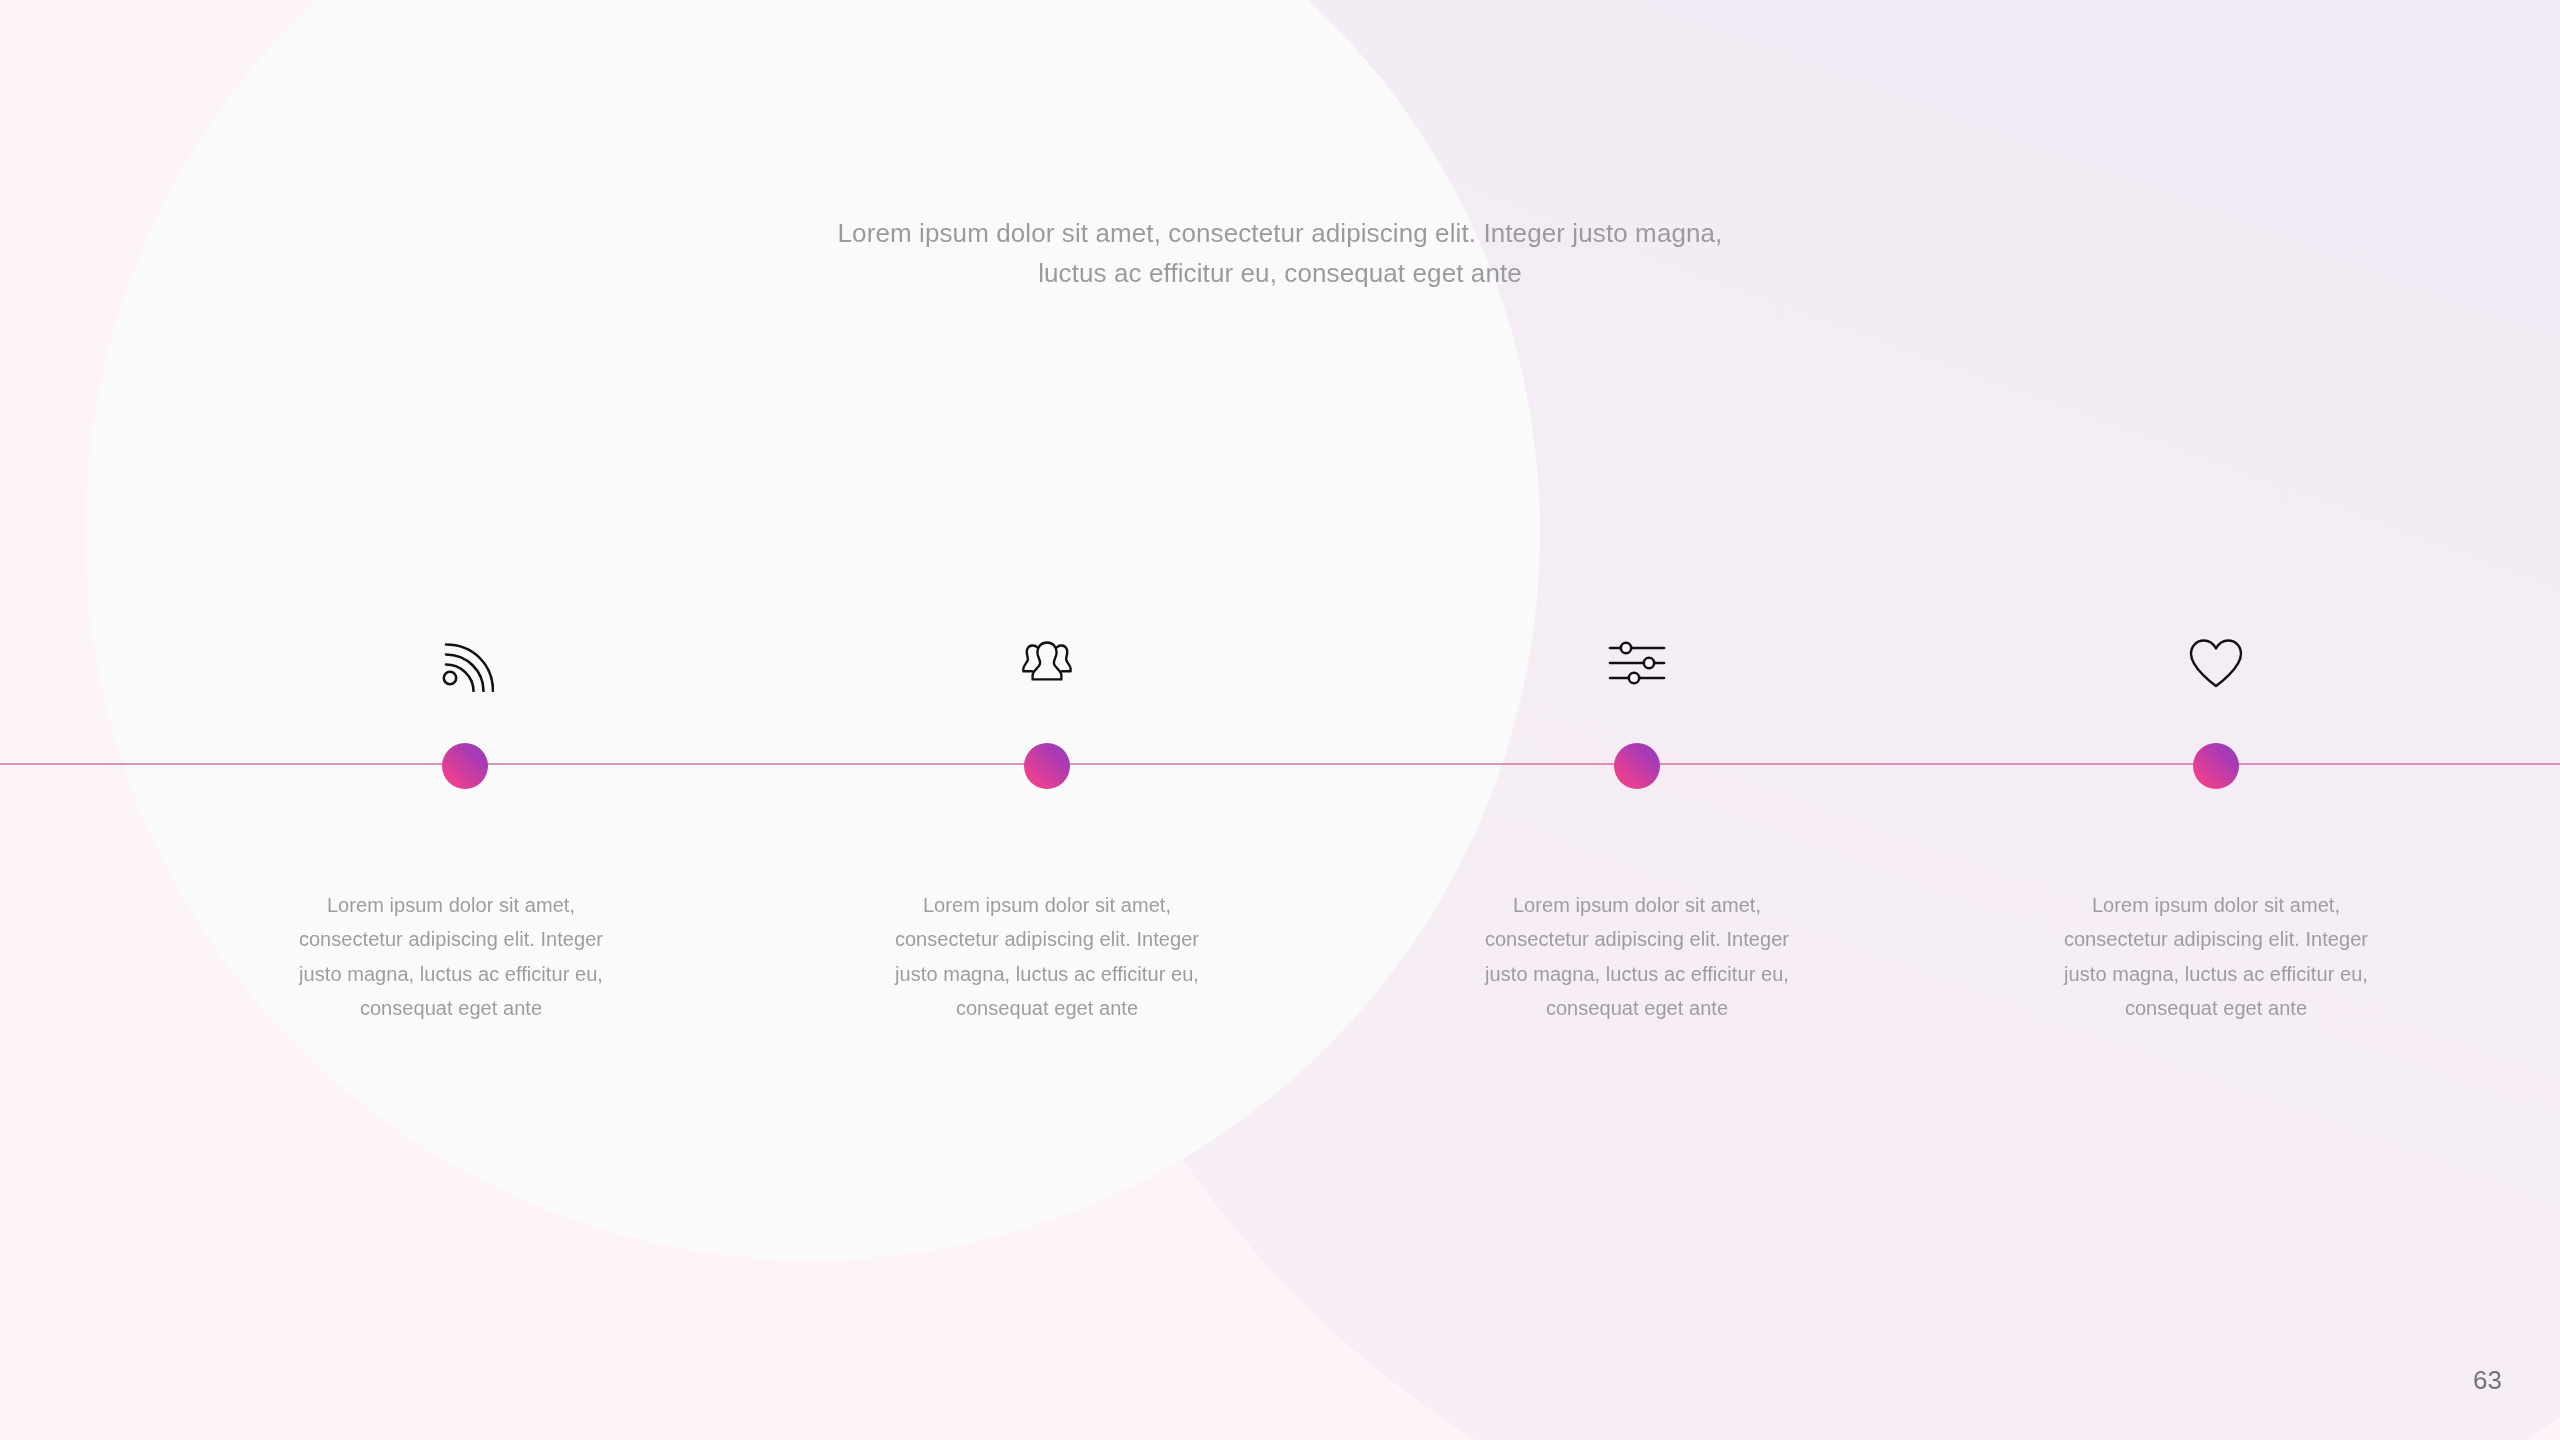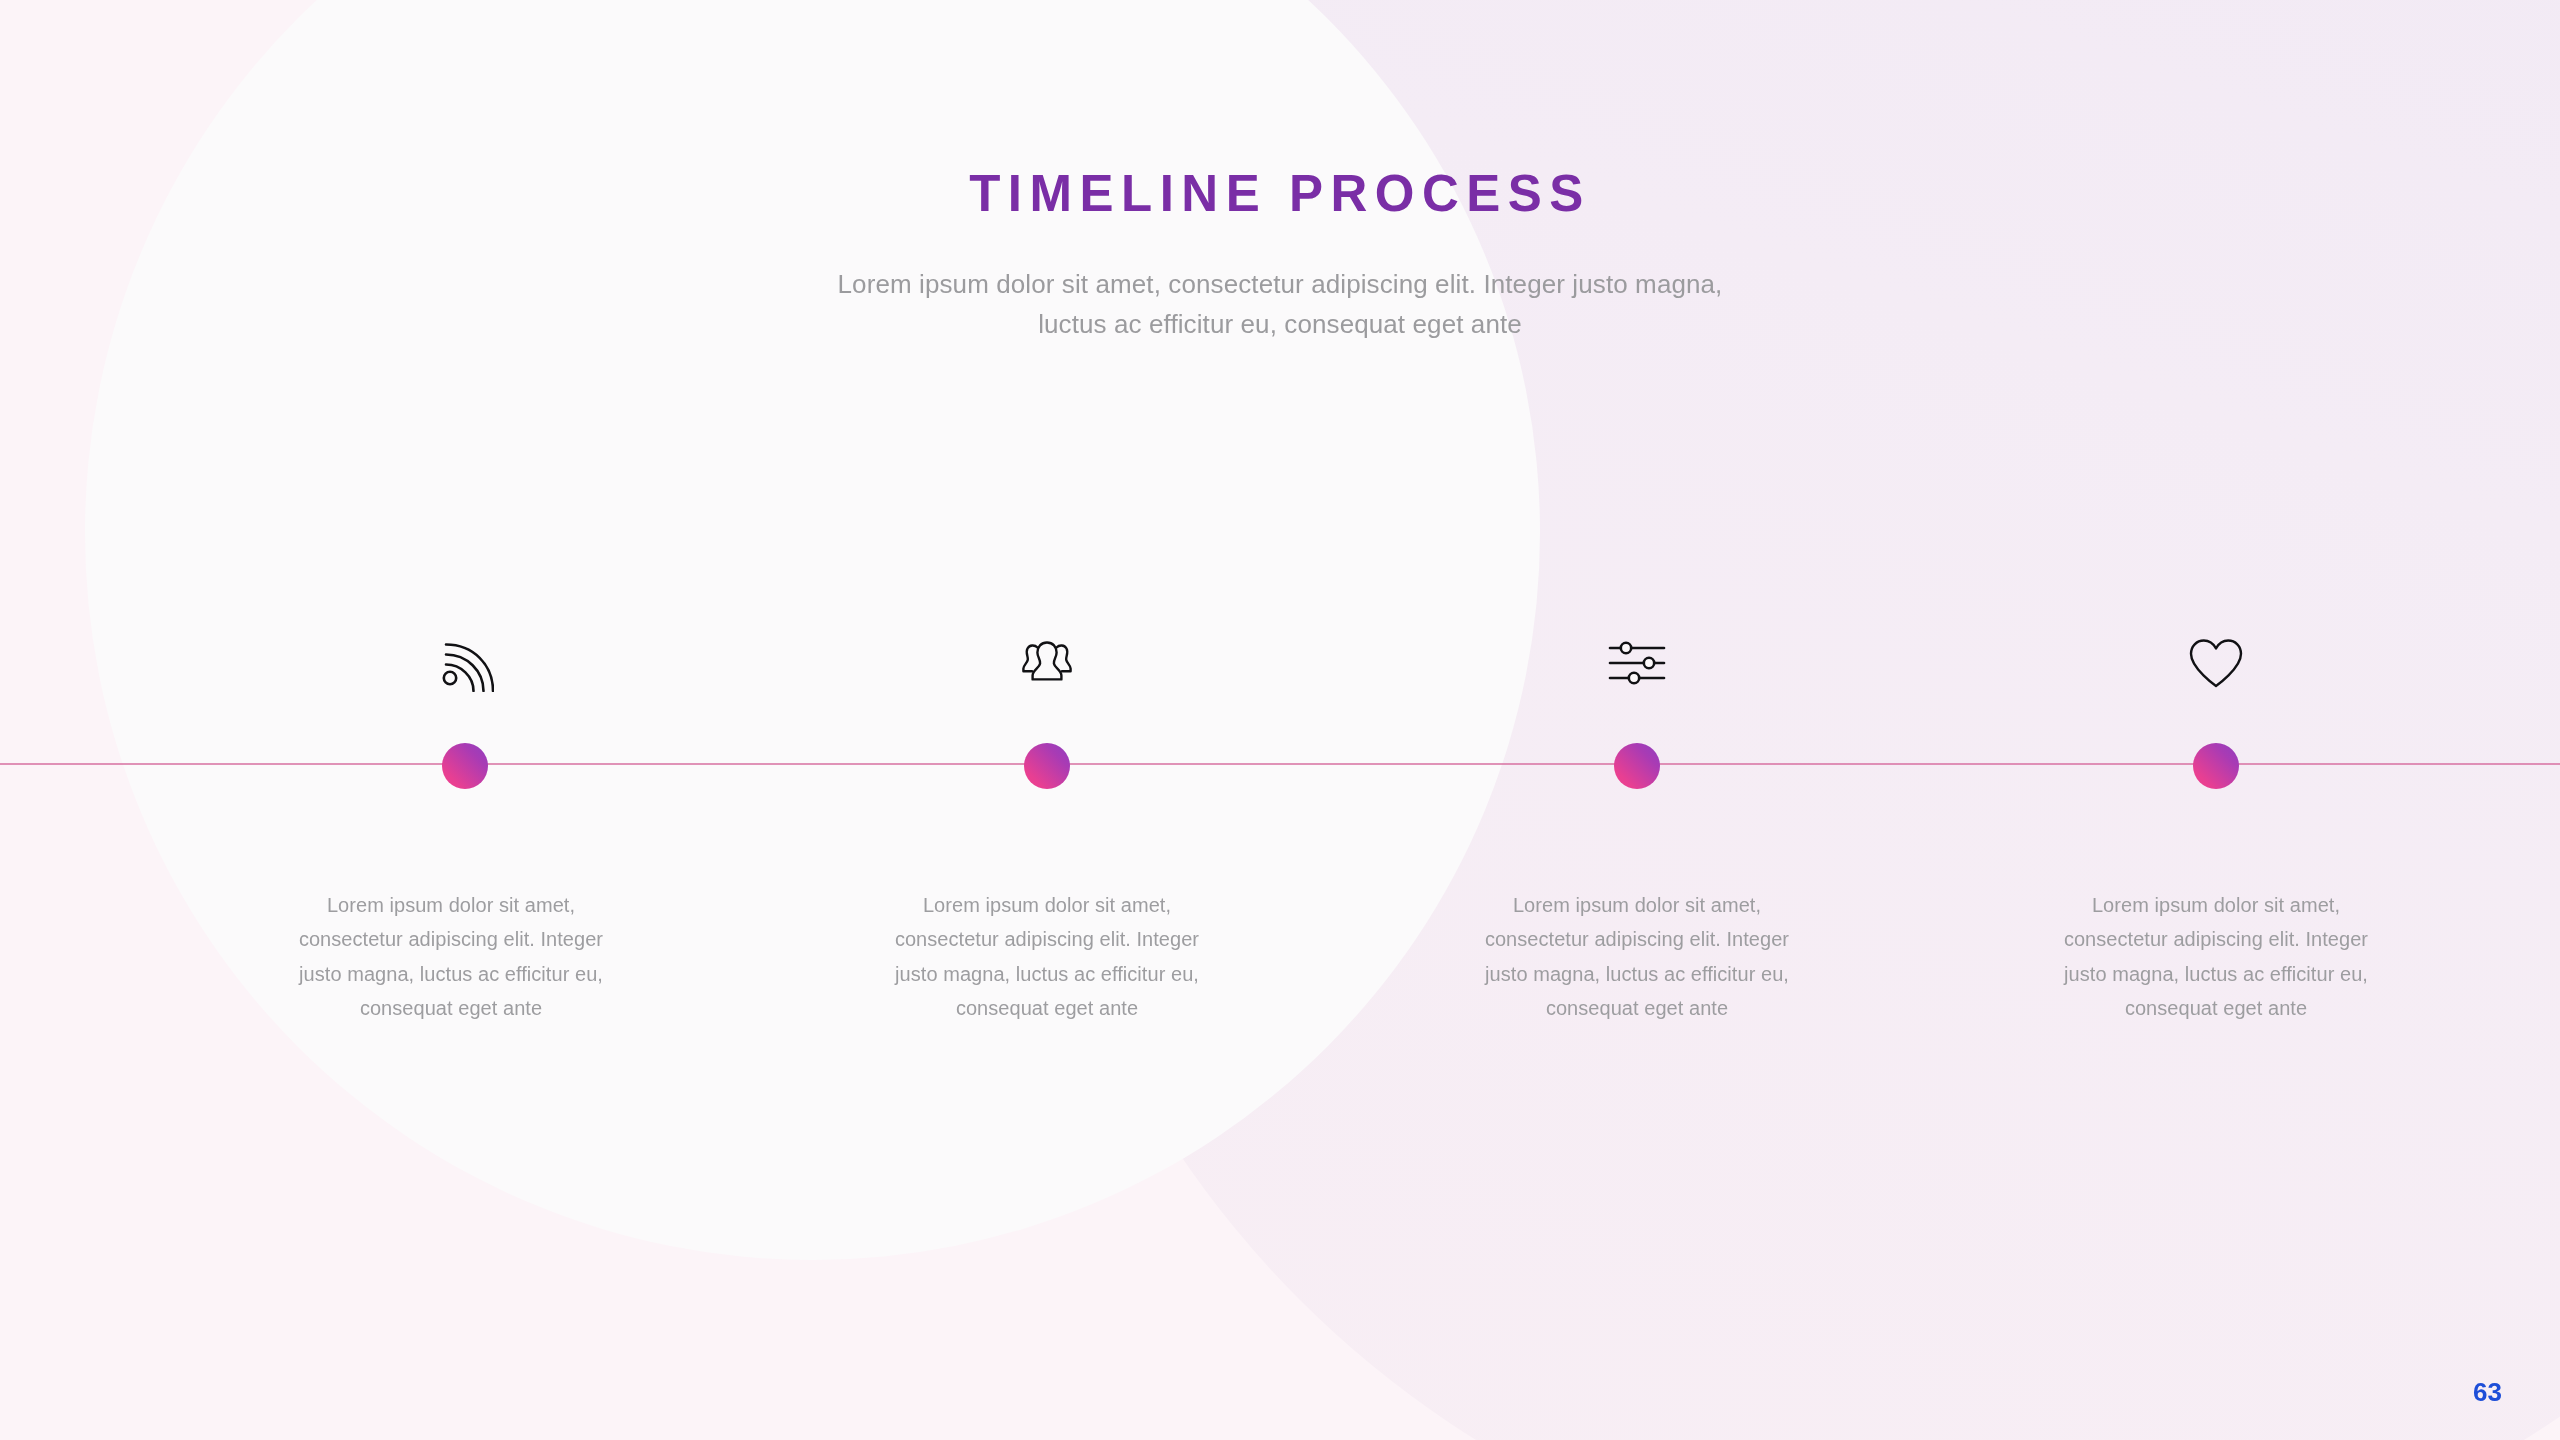--- a/index.html
+++ b/index.html
@@ -118,39 +118,38 @@
     font-weight:300;
     line-height:1.72;
     color:#9d9da0;
     letter-spacing:.05px;
   }
 
   
   .page-number {
     position:absolute;
     right:58px;
-    bottom:32px;
+    bottom:44px;
     font-size:26px;
-    color:#1d4ed8;
-    font-weight:700;
+    color:#737373;
+    font-weight:400;
     z-index:7;
   }
 </style>
 </head>
 <body>
 
 <div class="slide">
 
   <div class="bg-layer">
     <div class="circle-right"></div>
     <div class="circle-left"></div>
   </div>
 
   <div class="header">
-    <div class="slide-title">TIMELINE PROCESS</div>
     <div class="slide-subtitle">Lorem ipsum dolor sit amet, consectetur adipiscing elit. Integer justo magna, luctus ac efficitur eu, consequat eget ante</div>
   </div>
 
   <div class="timeline-line"></div>
 
   <div class="track">
 
     <div class="node" style="left:465px; width:0;">
       <div class="node-icon">
         <svg width="58" height="58" viewBox="0 0 58 58" fill="none" stroke="#111114" stroke-width="2.6" stroke-linecap="round">

